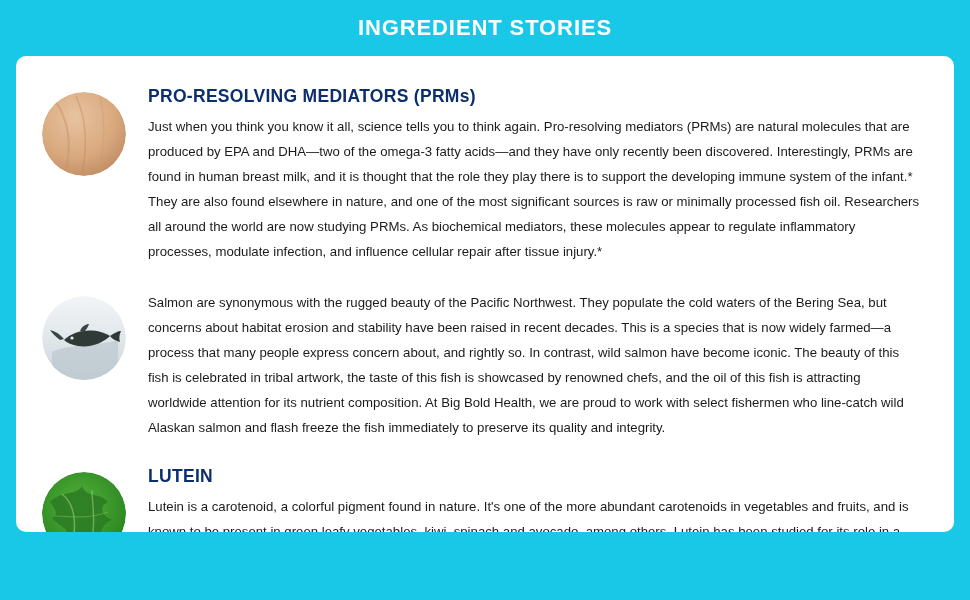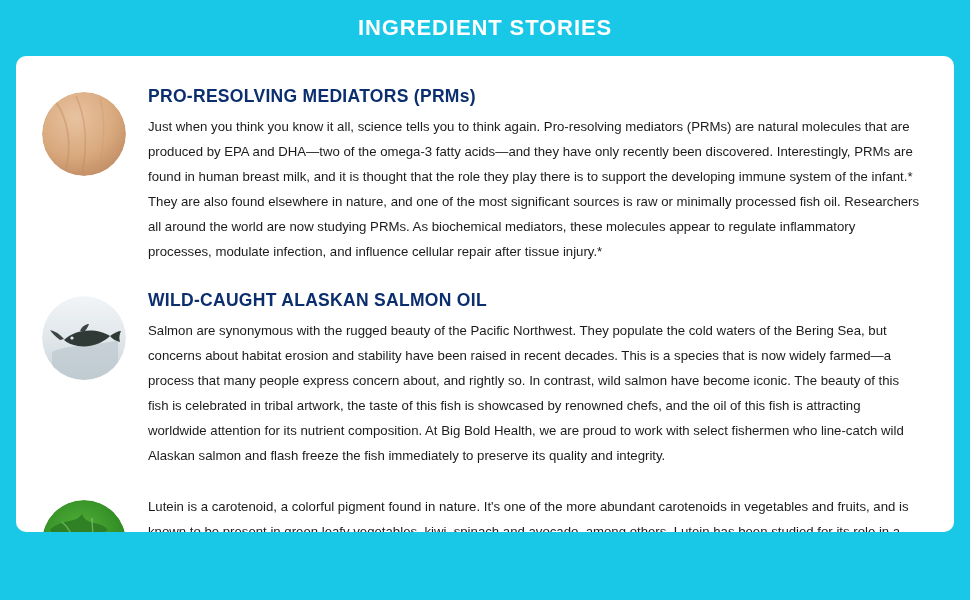--- a/index.html
+++ b/index.html
@@ -146,21 +146,20 @@
               <path d="M18 42 C30 30, 52 30, 64 38 C58 44, 46 50, 32 48 C26 47, 21 45, 18 42 Z" fill="#2F3A36"></path>
               <path d="M64 38 C68 35, 72 33, 75 33 C73 37, 73 41, 74 44 C70 43, 66 41, 64 38 Z" fill="#2F3A36"></path>
               <path d="M14 42 C9 38, 6 35, 4 32 C9 33, 14 36, 18 41 Z" fill="#3A4642"></path>
               <path d="M34 33 C36 28, 40 26, 43 26 C42 29, 40 32, 38 34 Z" fill="#3A4642"></path>
               <circle cx="26" cy="40" r="1.6" fill="#EDEDED"></circle>
             </g>
           </svg>
         </div>
       </div>
       <div class="story-body">
-        <h2 class="story-title">WILD-CAUGHT ALASKAN SALMON OIL</h2>
         <p class="story-text">Salmon are synonymous with the rugged beauty of the Pacific Northwest. They populate the cold waters of the Bering Sea, but concerns about habitat erosion and stability have been raised in recent decades. This is a species that is now widely farmed—a process that many people express concern about, and rightly so. In contrast, wild salmon have become iconic. The beauty of this fish is celebrated in tribal artwork, the taste of this fish is showcased by renowned chefs, and the oil of this fish is attracting worldwide attention for its nutrient composition. At Big Bold Health, we are proud to work with select fishermen who line-catch wild Alaskan salmon and flash freeze the fish immediately to preserve its quality and integrity.</p>
       </div>
     </div>
 
     <div class="story">
       <div class="thumb-wrap">
         <div class="thumb">
           <svg width="84" height="84" viewBox="0 0 84 84" aria-hidden="true">
             <defs>
               <radialGradient id="leafGrad" cx="45%" cy="40%" r="80%">
@@ -171,20 +170,21 @@
             </defs>
             <circle cx="42" cy="42" r="42" fill="url(#leafGrad)"></circle>
             <path d="M8 30 C20 18, 34 24, 40 14 C44 26, 58 20, 66 30 C56 34, 60 44, 70 48 C58 52, 60 64, 52 72 C44 64, 34 72, 26 66 C28 56, 16 54, 10 46 C18 42, 12 36, 8 30 Z" fill="#2C7A23" opacity="0.85"></path>
             <path d="M20 22 C30 30, 34 44, 32 62" stroke="#9BD67E" stroke-width="1.6" fill="none" opacity="0.55"></path>
             <path d="M50 18 C50 32, 54 48, 50 66" stroke="#A5DD88" stroke-width="1.4" fill="none" opacity="0.5"></path>
             <path d="M12 44 C26 44, 44 48, 66 40" stroke="#7FC763" stroke-width="1.2" fill="none" opacity="0.45"></path>
           </svg>
         </div>
       </div>
       <div class="story-body">
+        <h2 class="story-title">LUTEIN</h2>
         <p class="story-text">Lutein is a carotenoid, a colorful pigment found in nature. It's one of the more abundant carotenoids in vegetables and fruits, and is known to be present in green leafy vegetables, kiwi, spinach and avocado, among others. Lutein has been studied for its role in a wide variety of health outcomes ranging from brain health to metabolic and immune dysfunction. As it relates to eye health, lutein consumption is linked to prevention of a number of age-related eye diseases. For skin, a combination of lutein with zeaxanthin (another carotenoid) was associated with improved skin health measurements after 12 weeks compared to placebo.</p>
       </div>
     </div>
 
     <div class="divider"></div>
 
   </div>
 </div>
 
 </body></html>

